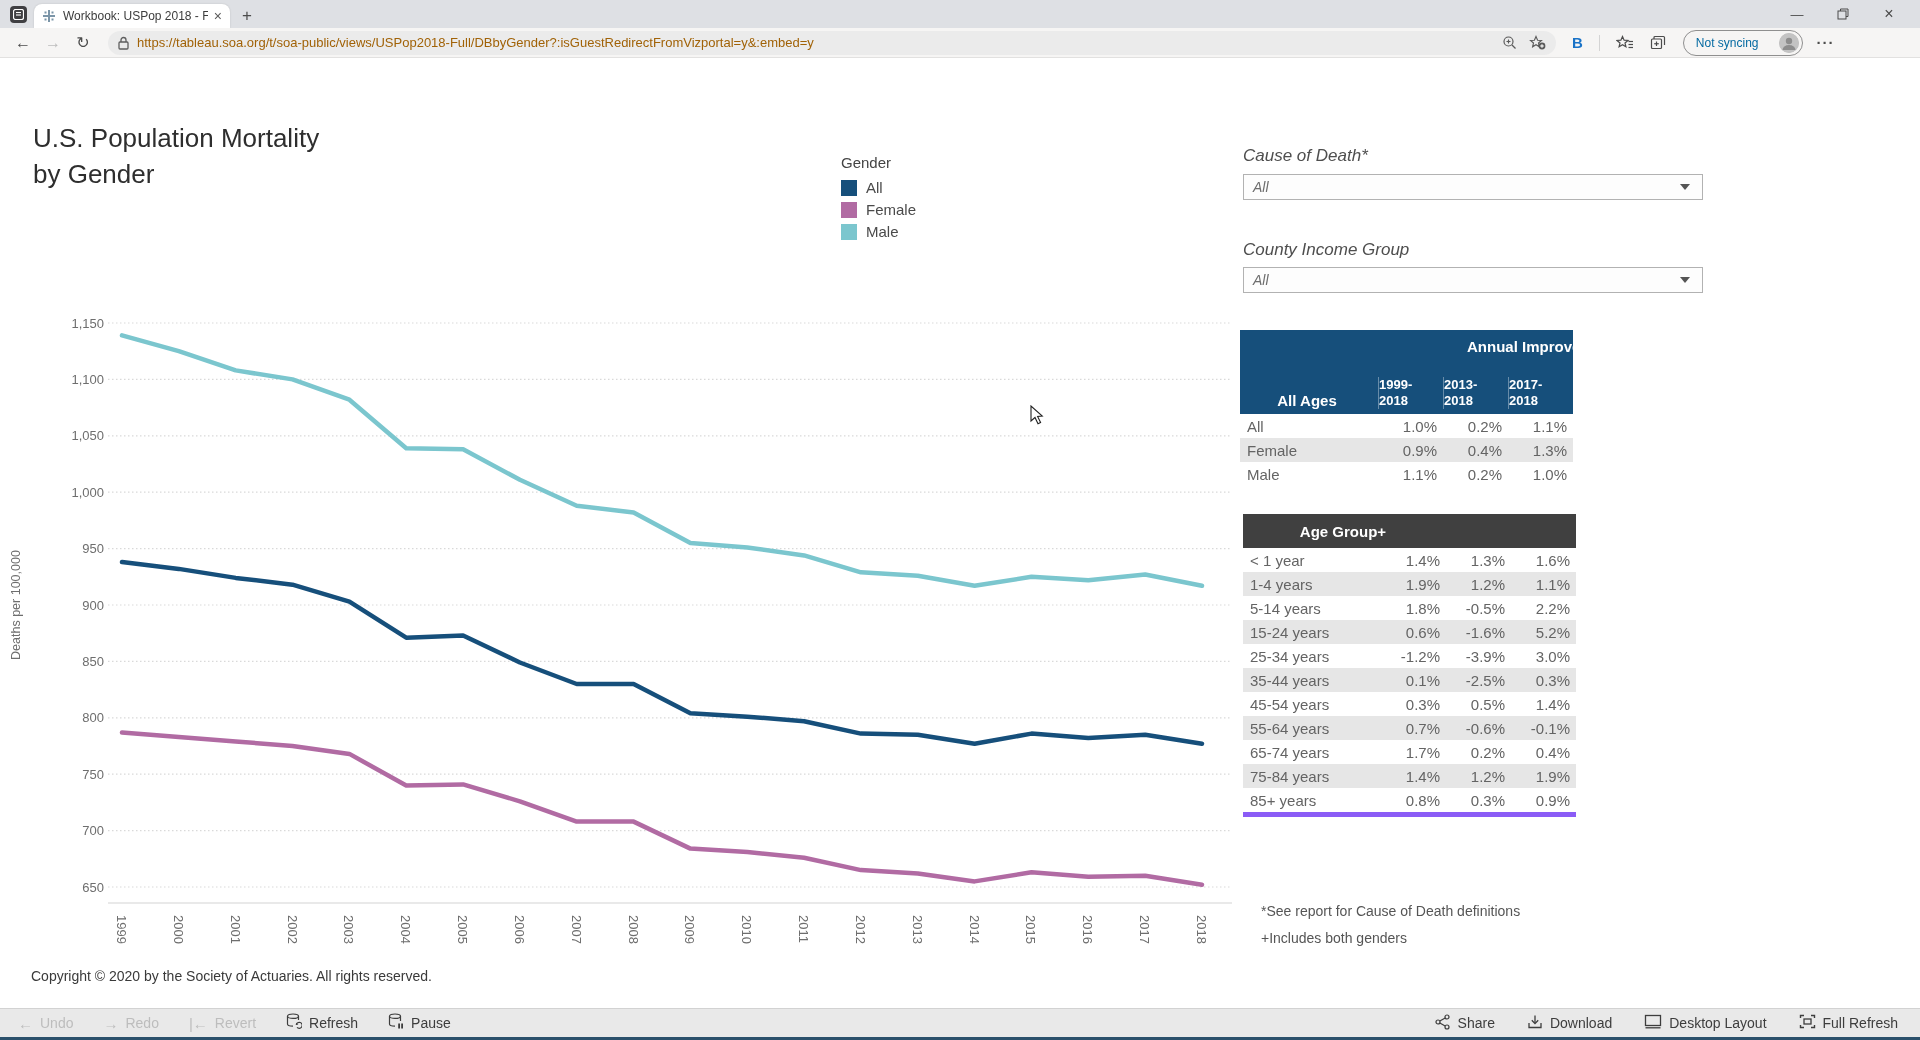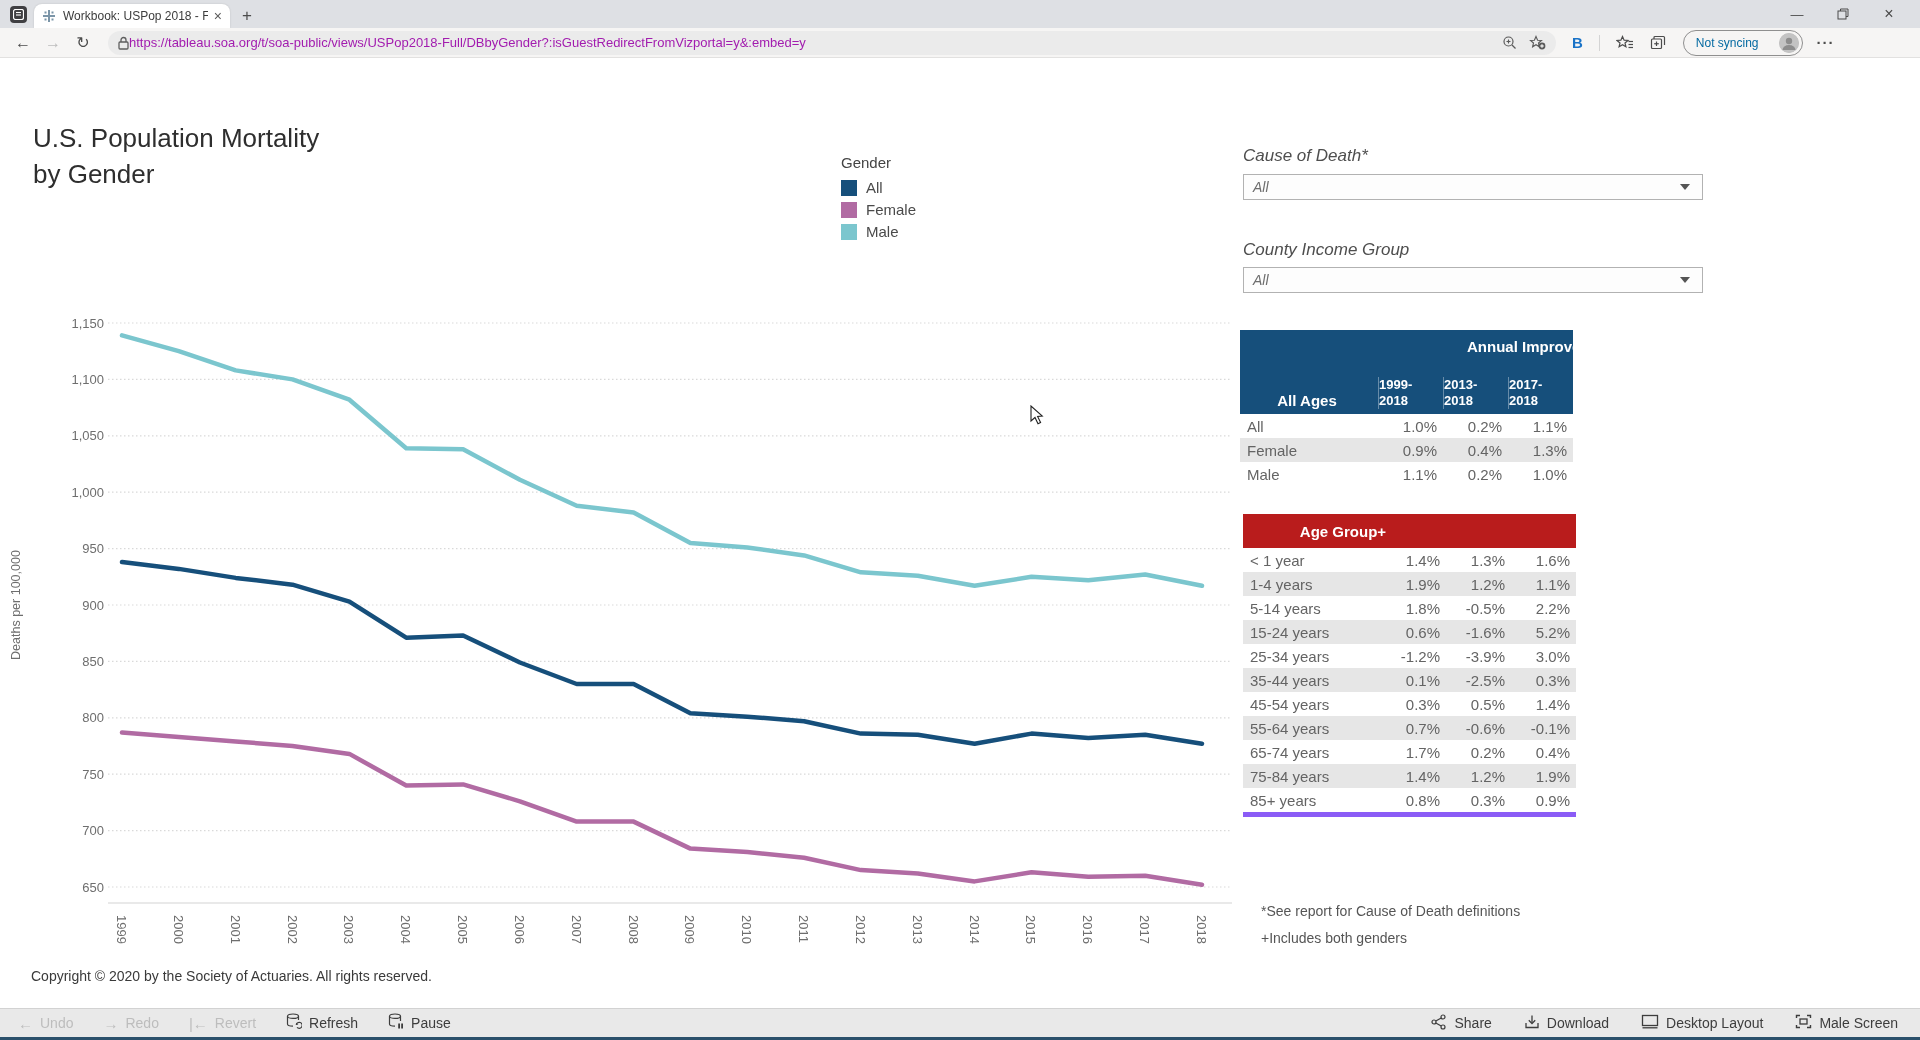--- a/index.html
+++ b/index.html
@@ -22,21 +22,21 @@
   .win-btn { width:46px; height:28px; display:flex; align-items:center; justify-content:center;
              color:#4a4a4a; font-size:13px; }
 
   
   #navbar { position:absolute; left:0; top:28px; width:1920px; height:30px; background:#f6f5f4;
             border-bottom:1px solid #e2e1e0; display:flex; align-items:center; }
   .nav-ic { width:30px; text-align:center; font-size:16px; flex:0 0 auto; }
   .enabled { color:#4c4c4c; } .disabled { color:#bcbcbc; }
   .url-pill { position:relative; margin-left:10px; width:1448px; height:24px; background:#ebebeb;
               border-radius:12px; display:flex; align-items:center; padding:0 10px; }
-  .url-text { font-size:13px; color:#a21caf; margin-left:0; white-space:nowrap; overflow:hidden; flex:1; }
+  .url-text { font-size:13px; color:#a16207; margin-left:8px; white-space:nowrap; overflow:hidden; flex:1; }
   .pill-ic { flex:0 0 auto; margin-left:12px; display:flex; align-items:center; }
   .chrome-ic { margin-left:16px; display:flex; align-items:center; flex:0 0 auto; }
   .ext-b { color:#1a73c7; font-weight:bold; font-size:15px; }
   .vsep { width:1px; height:16px; background:#d4d4d4; margin-left:16px; }
   .profile { margin-left:16px; height:26px; border:1px solid #8f8f8f; border-radius:13px;
              display:flex; align-items:center; padding:2px 3px 2px 12px; }
   .profile-label { font-size:12px; color:#0369a1; margin-right:20px; }
   .avatar { width:20px; height:20px; border-radius:50%; background:#c3c3c3; overflow:hidden; }
   .dots { margin:0 14px 0 14px; font-size:15px; color:#4c4c4c; letter-spacing:1px; font-weight:bold; }
 
@@ -66,21 +66,21 @@
   #age-table { left:1243px; top:456px; }
   .t-banner { position:relative; height:36px; background:#164f7b; }
   .t-banner-text { position:absolute; left:227px; top:8px; color:#fff; font-weight:bold;
                    font-size:15px; white-space:nowrap; }
   .t-headrow { display:flex; background:#164f7b; color:#fff; font-weight:bold; }
   .t-headrow.cols { height:48px; align-items:flex-end; padding-bottom:5px; }
   .th-label { width:138px; text-align:center; padding-right:4px; font-size:15px; }
   .th-col { width:65px; text-align:left; font-size:13px; line-height:1.25;
             border-left:1px solid rgba(255,255,255,.35); }
   .th-col span { display:inline-block; width:46px; }
-  .t-single-head { height:34px; background:#b91c1c; color:#fff; font-weight:bold; font-size:15px;
+  .t-single-head { height:34px; background:#404040; color:#fff; font-weight:bold; font-size:15px;
                    display:flex; align-items:center; }
   .t-single-head span { width:200px; text-align:center; }
   .t-row { display:flex; height:24px; align-items:center; }
   .t-row.shade { background:#e6e6e6; }
   .td-label { width:138px; padding-left:7px; white-space:nowrap; }
   .td-val { width:65px; text-align:right; padding-right:6px; }
   #age-table .t-body { border-bottom:5px solid #8b5cf6; }
 
   .footnote { position:absolute; left:1261px; font-size:14px; color:#555; }
   #copyright { position:absolute; left:31px; top:910px; font-size:14px; color:#3a3a3a; }
@@ -478,18 +478,18 @@
         </span>
         <span>Desktop Layout</span>
       </div>
       <div class="tb-item on">
         <span>
           <svg width="17" height="15" viewBox="0 0 17 15">
               <path d="M1.5 4 V1.5 H5 M12 1.5 H15.5 V4 M15.5 11 V13.5 H12 M5 13.5 H1.5 V11" fill="none" stroke="#3d3d3d" stroke-width="1.4"></path>
               <rect x="5" y="5" width="7" height="5" fill="none" stroke="#3d3d3d" stroke-width="1.3"></rect>
             </svg>
         </span>
-        <span>Male Screen</span>
+        <span>Full Refresh</span>
       </div>
     </div>
   </div>
   <div id="bottom-strip"></div>
 </div>
 
 </body></html>

